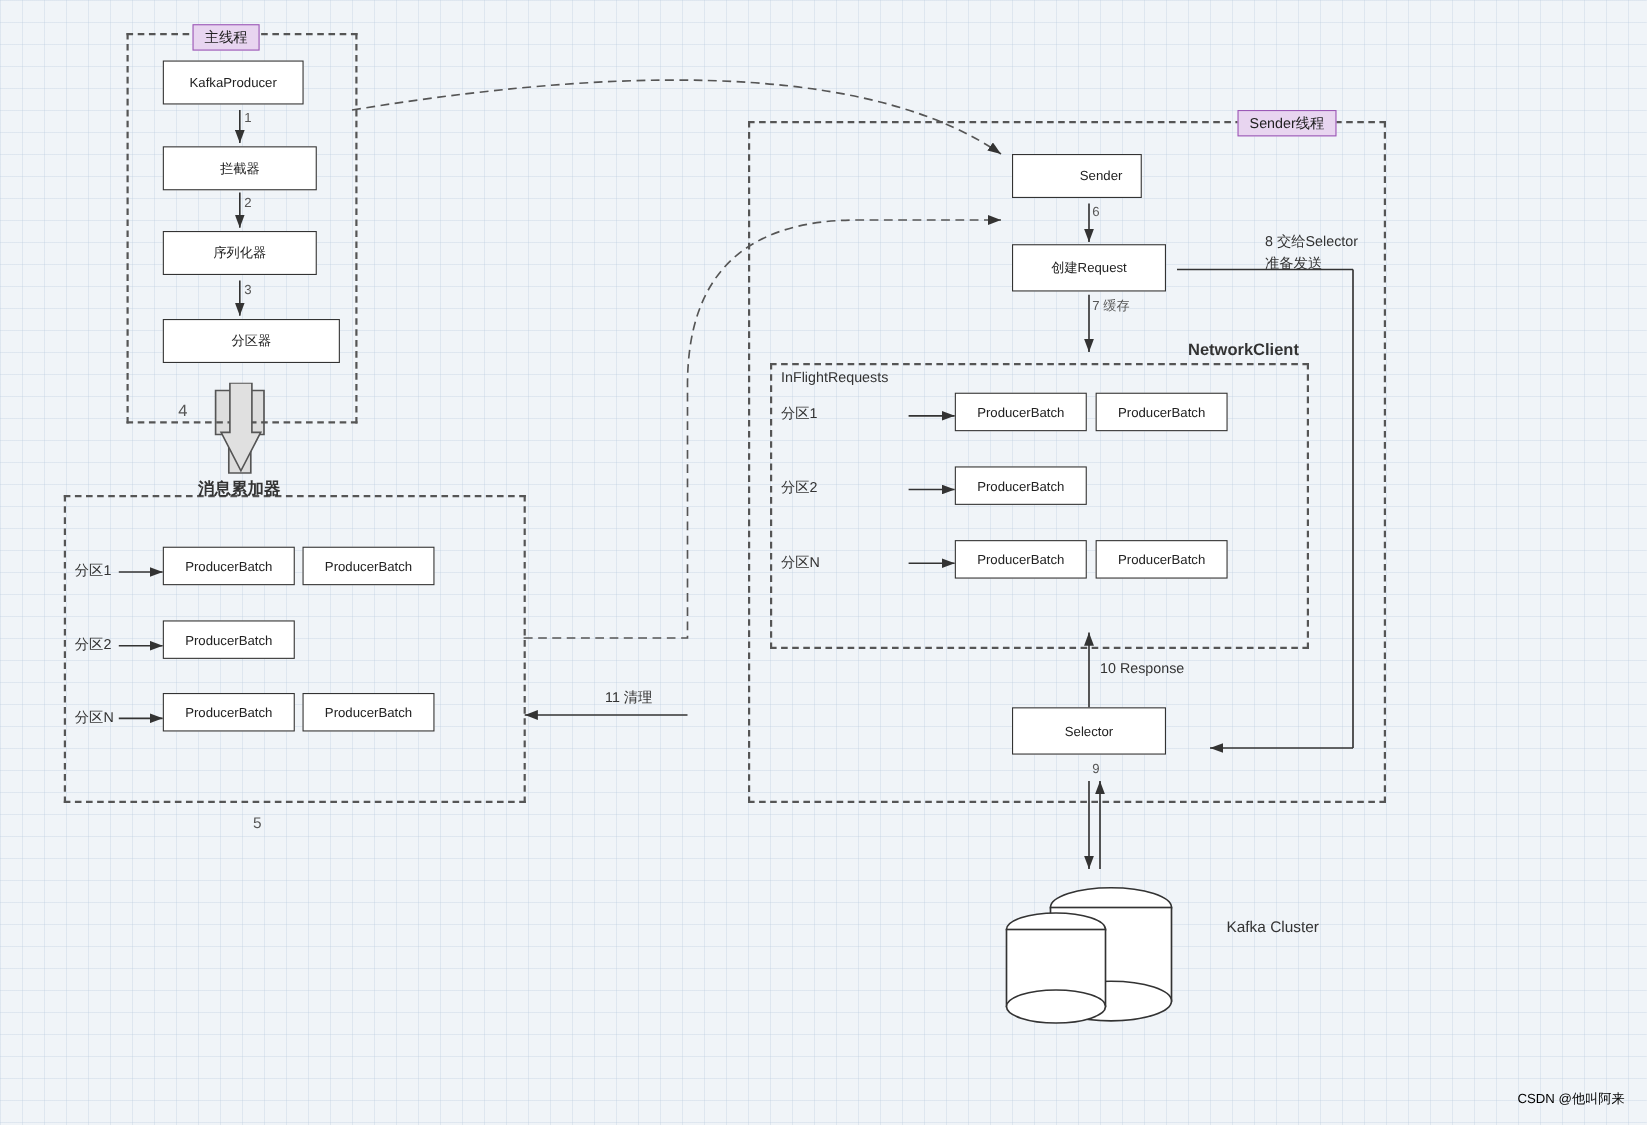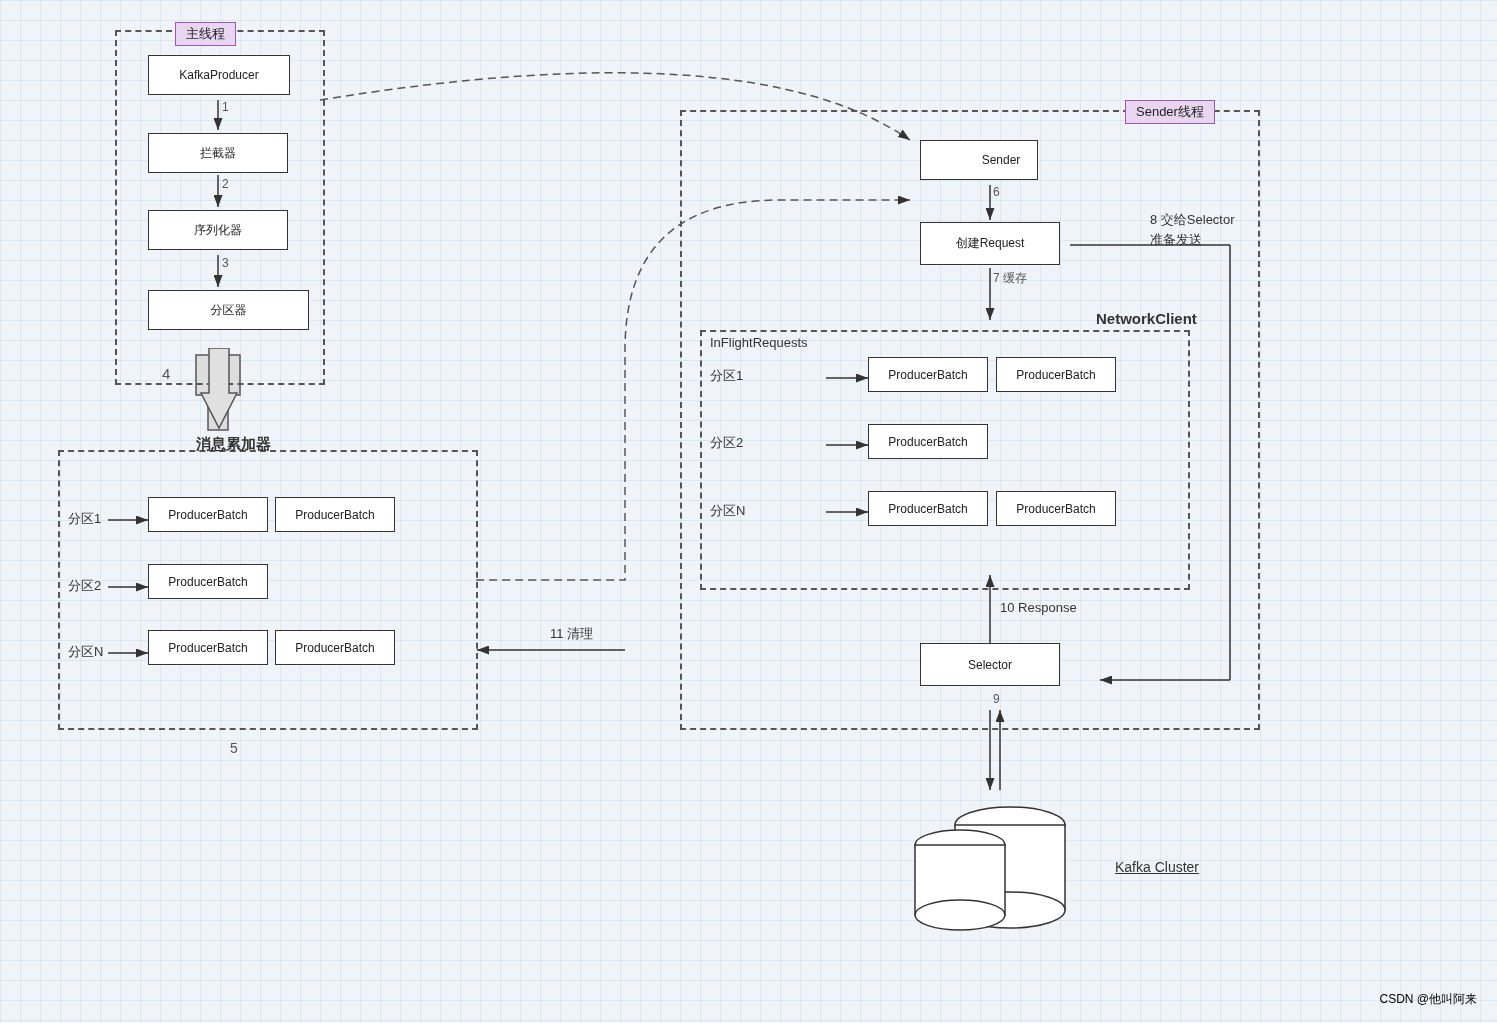--- a/index.html
+++ b/index.html
@@ -47,21 +47,20 @@
       color: #222;
     }
     .label-text {
       position: absolute;
       font-size: 13px;
       color: #333;
     }
     .bold-label {
       font-weight: bold;
       font-size: 15px;
-      padding-left: 16px;
     }
     
     .step-num {
       position: absolute;
       font-size: 12px;
       color: #555;
     }
     
     .arrows-svg {
       position: absolute;
@@ -131,21 +130,21 @@
     <line x1="625" y1="650" x2="477" y2="650" stroke="#333" stroke-width="1.5" marker-end="url(#arrowhead)"></line>
 
   </svg>
 
   <div class="dashed-box" style="left:115px;top:30px;width:210px;height:355px;"></div>
 
   <div class="label-tag" style="left:175px;top:22px;">
     <span>主线程</span>
   </div>
 
-  <div class="solid-box" style="left:148px;top:55px;width:142px;height:40px;">
+  <div class="solid-box" style="left:148px;top:55px;width:128px;height:40px;">
     <span style="font-size: 12px;">KafkaProducer</span>
   </div>
 
   <div class="step-num" style="left:222px;top:100px;">
     <span>1</span>
   </div>
 
   <div class="solid-box" style="left:148px;top:133px;width:140px;height:40px;">
     <span style="font-size: 12px;">拦截器</span>
   </div>
@@ -280,21 +279,21 @@
 
     <ellipse cx="140" cy="35" rx="55" ry="18" fill="#fff" stroke="#333" stroke-width="1.5"></ellipse>
     <rect x="85" y="35" width="110" height="85" fill="#fff" stroke="#333" stroke-width="1.5"></rect>
     <ellipse cx="140" cy="120" rx="55" ry="18" fill="#fff" stroke="#333" stroke-width="1.5"></ellipse>
 
     <ellipse cx="90" cy="55" rx="45" ry="15" fill="#fff" stroke="#333" stroke-width="1.5"></ellipse>
     <rect x="45" y="55" width="90" height="70" fill="#fff" stroke="#333" stroke-width="1.5"></rect>
     <ellipse cx="90" cy="125" rx="45" ry="15" fill="#fff" stroke="#333" stroke-width="1.5"></ellipse>
   </svg>
 
-  <div class="label-text" style="left:1115px;top:859px;font-size:14px;text-decoration:underline;">
+  <div class="label-text" style="left:1115px;top:834px;font-size:14px;">
     <span>Kafka Cluster</span>
   </div>
 
   <div class="footer-text" style="right:20px;bottom:15px;">
     <span>CSDN @他叫阿来</span>
   </div>
 
 </div>
 
 </body></html>

